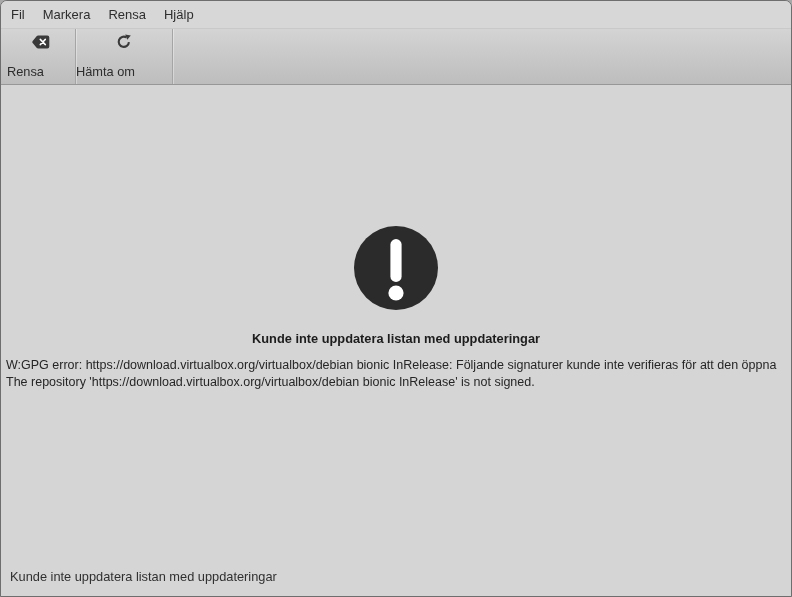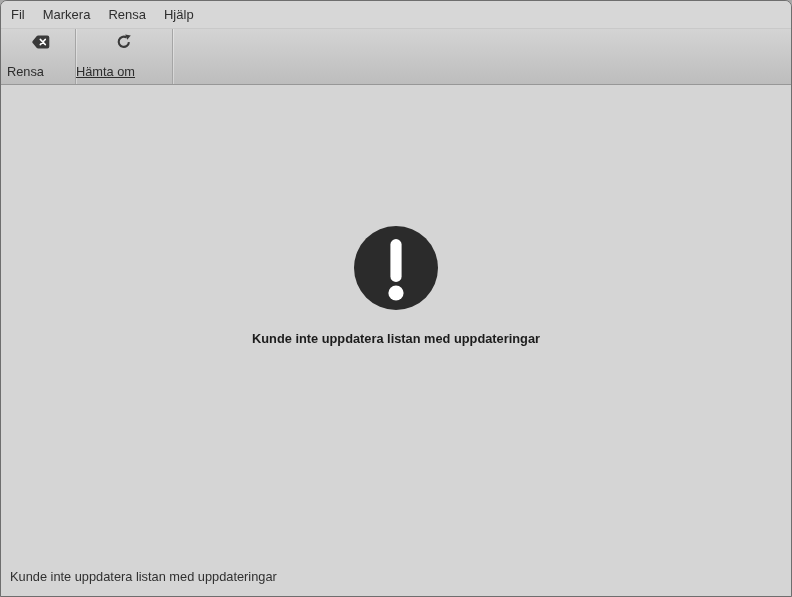--- a/index.html
+++ b/index.html
@@ -87,21 +87,21 @@
     display: flex;
     flex-direction: column;
     justify-content: center;
     gap: 14px;
     font-size: 12.8px;
     color: #2d2d2d;
     cursor: default;
   }
   .tb-rensa   { width: 68px; }
   .tb-markera { width: 106px; }
-  .tb-hamta   { width: 96px; text-decoration: underline; }
+  .tb-hamta   { width: 96px; }
   .tb-install { width: 170px; }
   .tico { height: 16px; display: flex; align-items: center; justify-content: center; }
   .tsep {
     width: 1px;
     background: #a5a5a5;
     box-shadow: 1px 0 0 rgba(255,255,255,0.35);
   }
   
   .content {
     flex: 1 1 auto;
@@ -187,20 +187,22 @@
       <svg width="84" height="84" viewBox="0 0 84 84">
         <circle cx="42" cy="42" r="42" fill="#2b2b2b"></circle>
         <rect x="36.4" y="13" width="11.2" height="43" rx="5.6" fill="#ffffff"></rect>
         <circle cx="42" cy="67" r="7.6" fill="#ffffff"></circle>
       </svg>
     </div>
 
     <div class="heading">Kunde inte uppdatera listan med uppdateringar</div>
 
     <div class="error-text">
+      <div class="error-line">W:GPG error: https://download.virtualbox.org/virtualbox/debian bionic InRelease: Följande signaturer kunde inte verifieras för att den öppna</div>
+      <div class="error-line">The repository 'https://download.virtualbox.org/virtualbox/debian bionic InRelease' is not signed.</div>
     </div>
 
   </div>
 
   <div class="statusbar">
     <span>Kunde inte uppdatera listan med uppdateringar</span>
   </div>
 
 </div>
 

